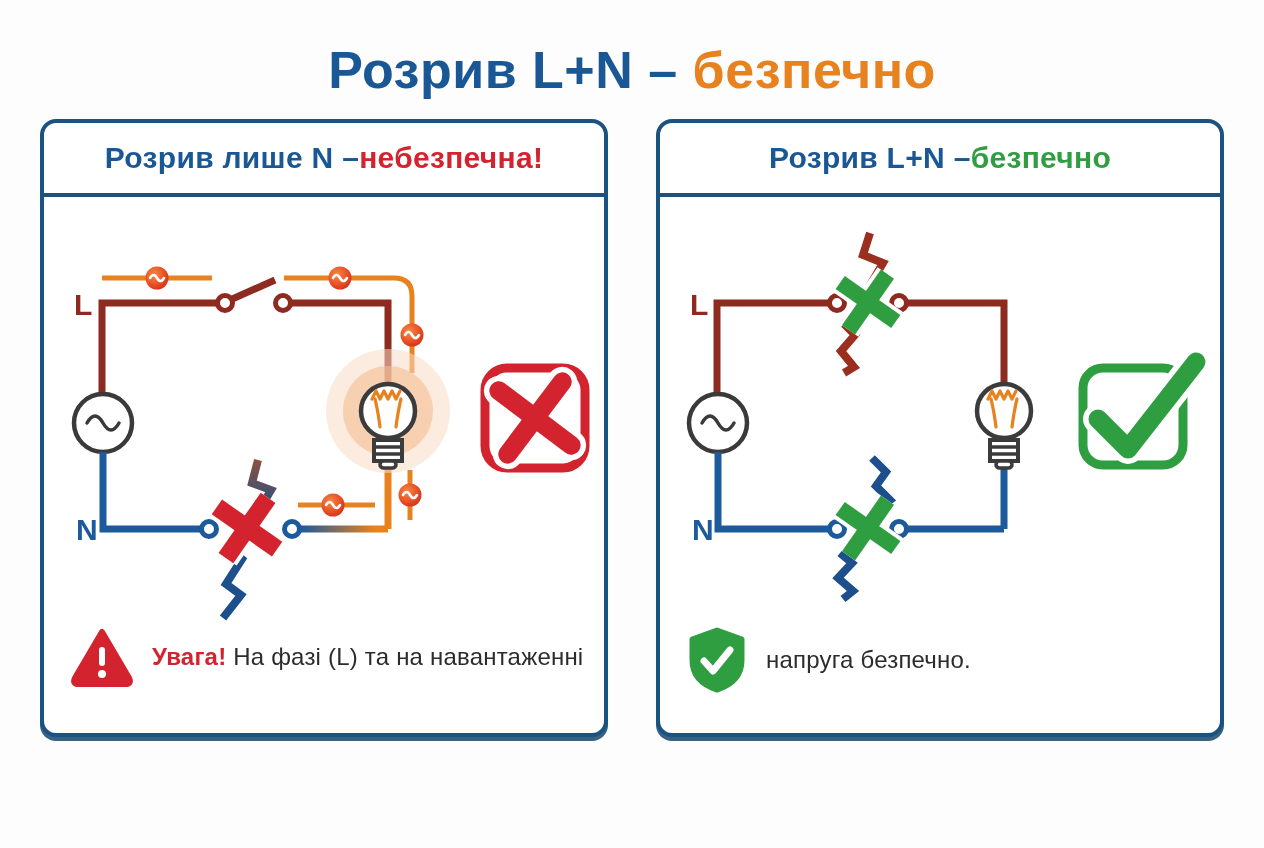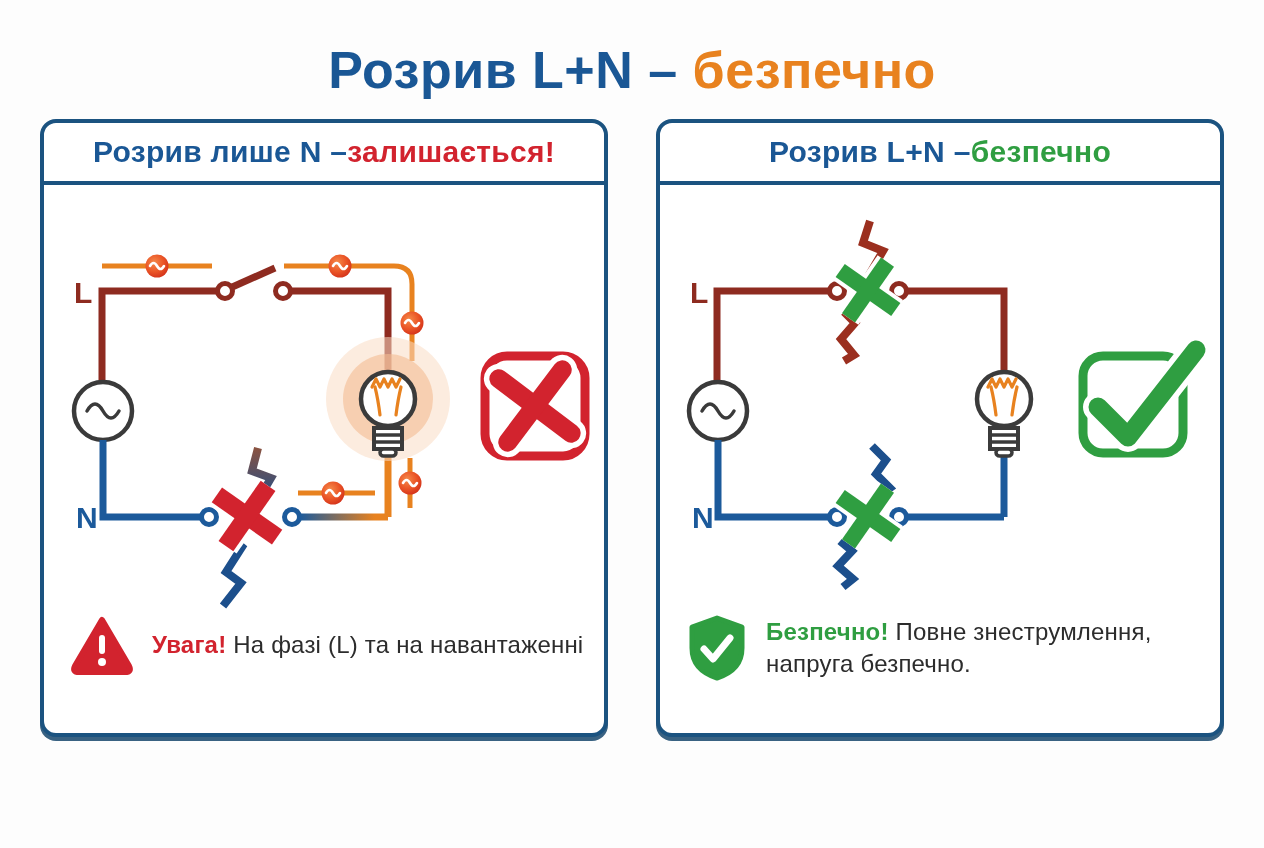--- a/index.html
+++ b/index.html
@@ -39,21 +39,21 @@
   }
   .panel{
     width:568px;
     height:618px;
     background:#fff;
     border:4px solid var(--panel-border);
     border-radius:16px;
     box-shadow:0 4px 0 rgba(22,70,108,.85);
   }
   .panel-header{
-    height:62px;
+    height:74px;
     border-bottom:4px solid var(--panel-border);
     display:flex;
     align-items:center;
     justify-content:center;
     font-size:30px;
     font-weight:bold;
     letter-spacing:.3px;
   }
   .panel-header span{white-space:pre;}
   .panel-body{
@@ -92,21 +92,21 @@
 </head>
 <body>
 
 <div class="main-title"><span class="t-blue">Розрив L+N –</span> <span class="t-orange">безпечно</span></div>
 
 <div class="panels">
 
   <div class="panel">
     <div class="panel-header">
         <span class="t-blue">Розрив лише N –</span> 
-        <span class="t-red">залишається!</span>
+        <span class="t-red">небезпечна!</span>
       </div>
     <div class="panel-body">
       <svg class="circuit" viewBox="0 0 560 424">
         <defs>
           <radialGradient id="acGrad" cx="38%" cy="35%" r="75%">
             <stop offset="0%" stop-color="#f58a4a"></stop>
             <stop offset="55%" stop-color="#ea5426"></stop>
             <stop offset="100%" stop-color="#cf2c18"></stop>
           </radialGradient>
           <linearGradient id="nToOrange" x1="256" y1="0" x2="344" y2="0" gradientUnits="userSpaceOnUse">
@@ -276,20 +276,19 @@
           <polyline points="438,222 468,252 536,165" fill="none" stroke="#2f9e41" stroke-width="19" stroke-linecap="round" stroke-linejoin="round"></polyline>
         </g>
       </svg>
 
       <div class="caption">
         <svg class="caption-icon" width="62" height="66" viewBox="0 0 62 66">
           <path d="M 31 3 L 56 12 V 33 Q 56 55 31 63 Q 6 55 6 33 V 12 Z" fill="#2f9e41" stroke="#2f9e41" stroke-width="5" stroke-linejoin="round"></path>
           <polyline points="18,34 27,44 44,23" fill="none" stroke="#fff" stroke-width="7" stroke-linecap="round" stroke-linejoin="round"></polyline>
         </svg>
         <div class="caption-text">
-          <div><span class="lead t-green">Безпечно!</span> <span>Повне знеструмлення,</span></div>
           <div>напруга безпечно.</div>
         </div>
       </div>
     </div>
   </div>
 
 </div>
 
 </body></html>

